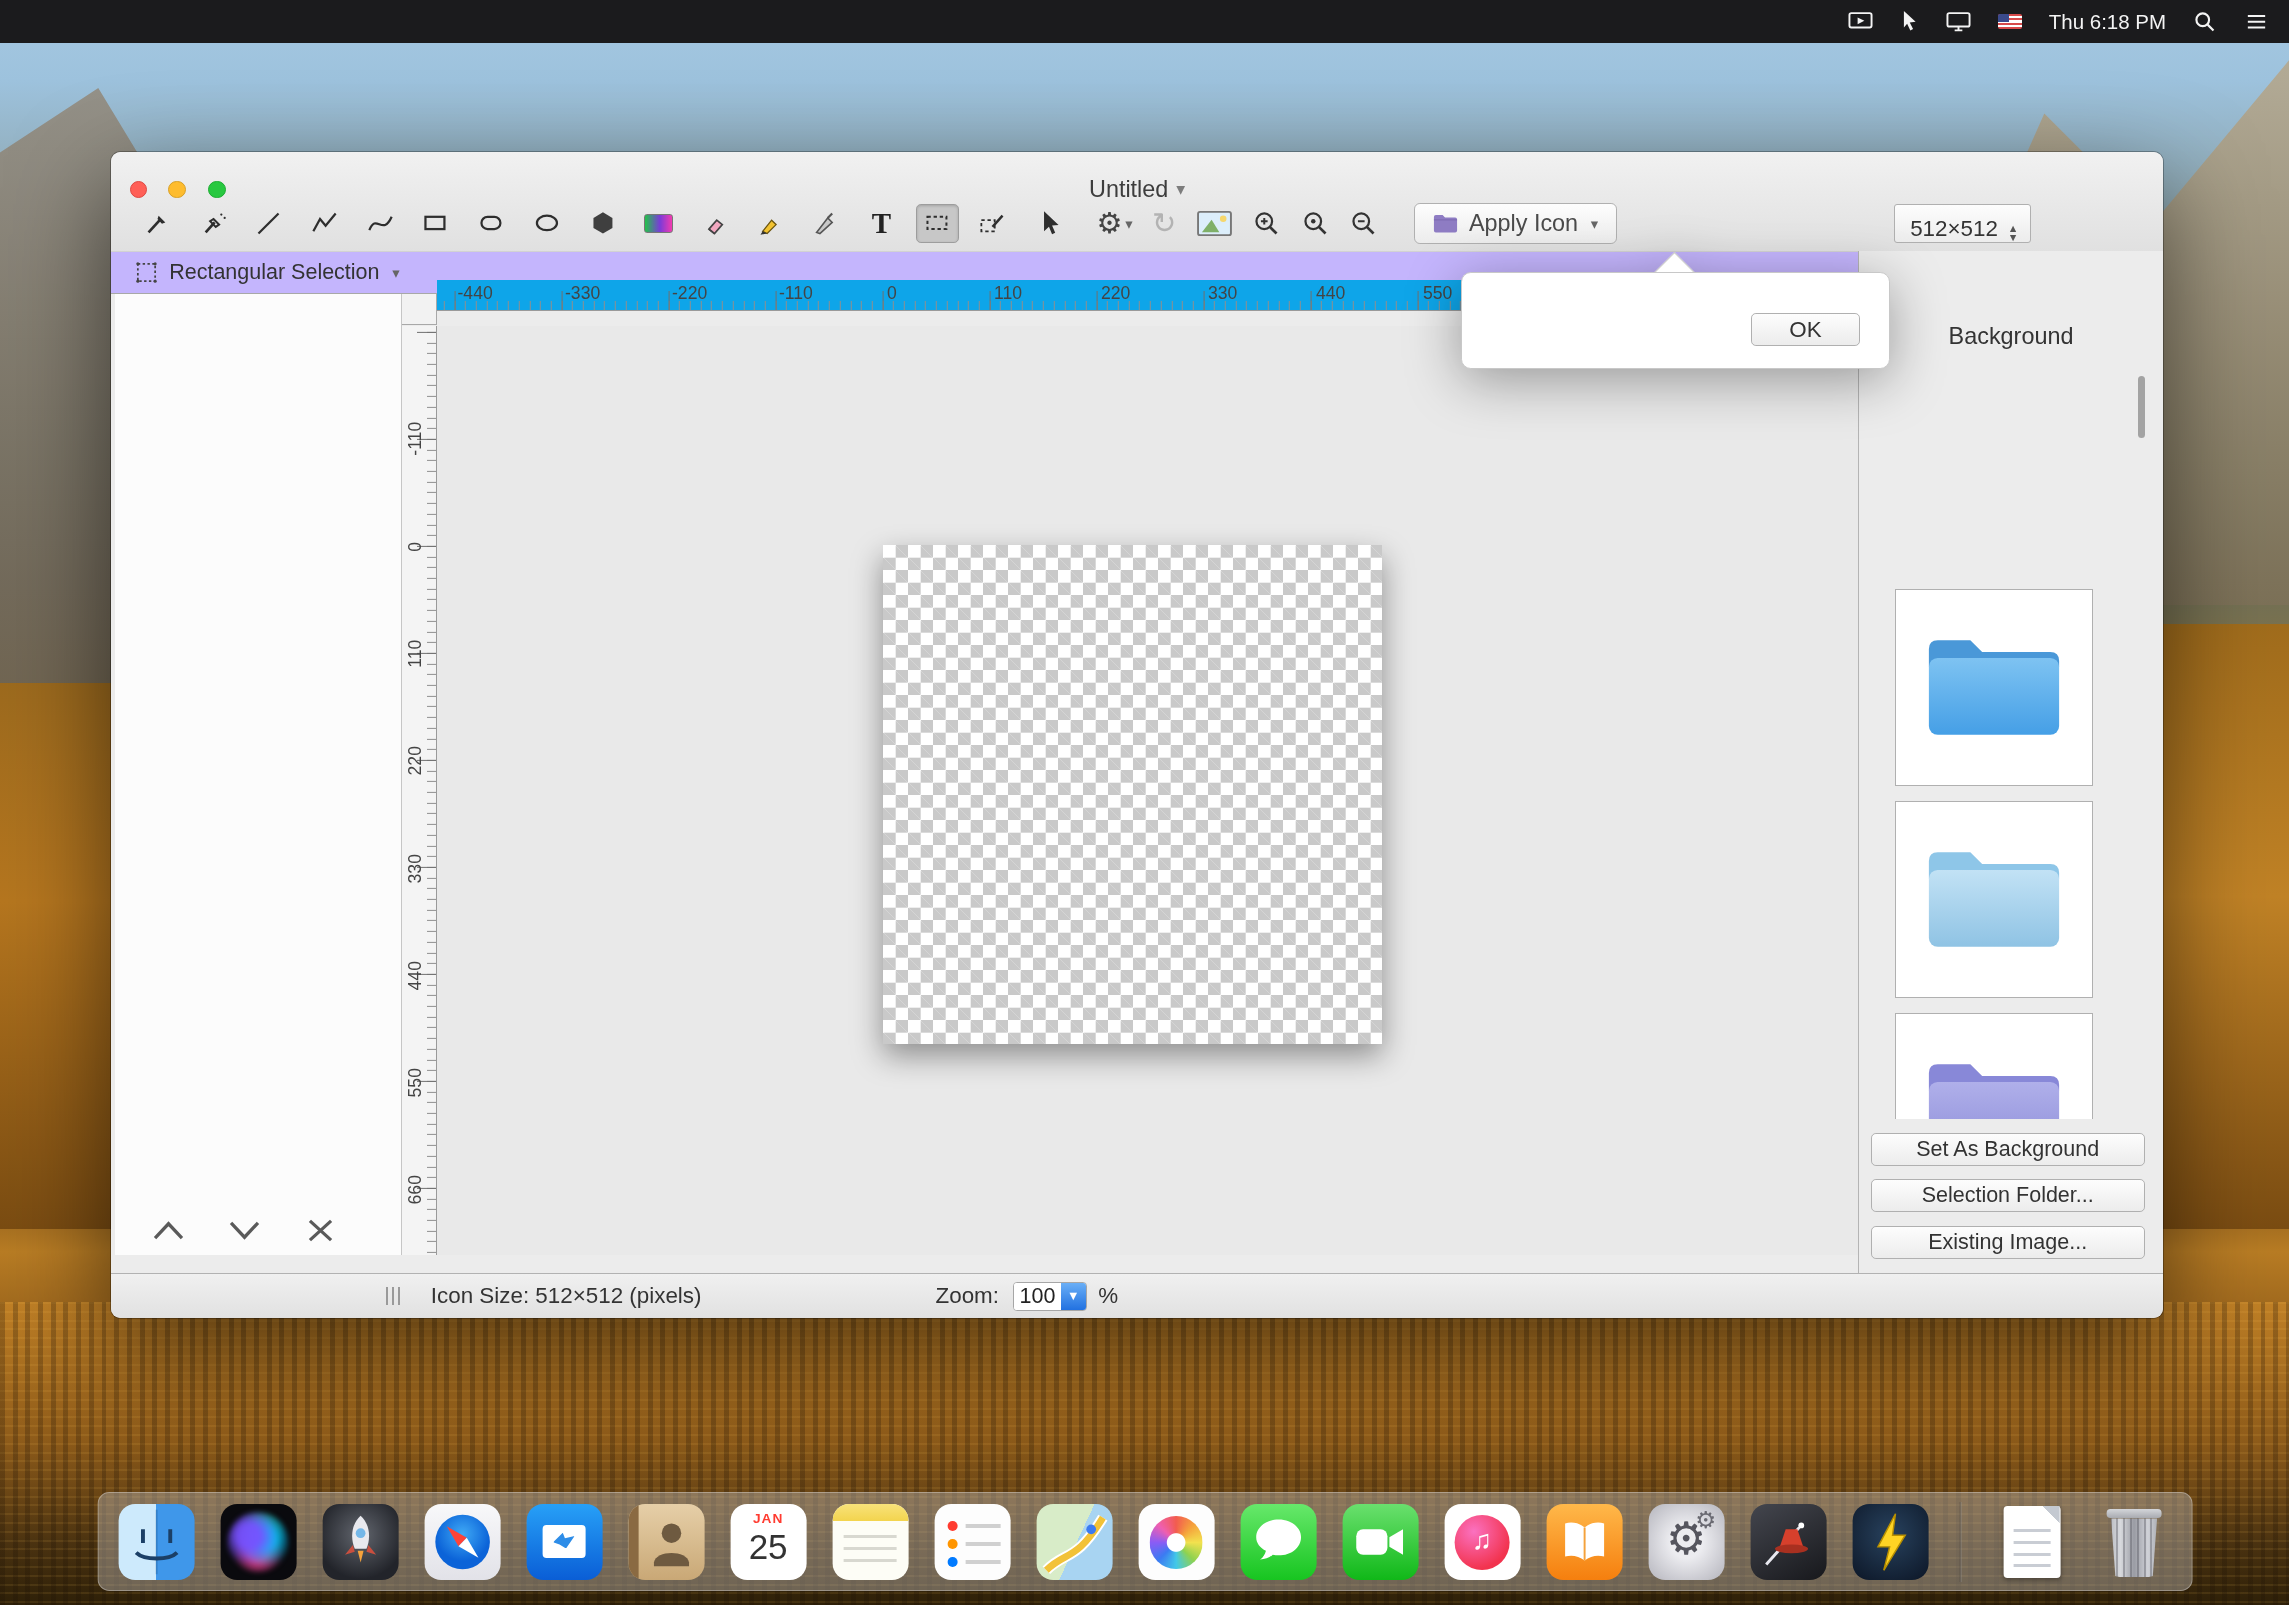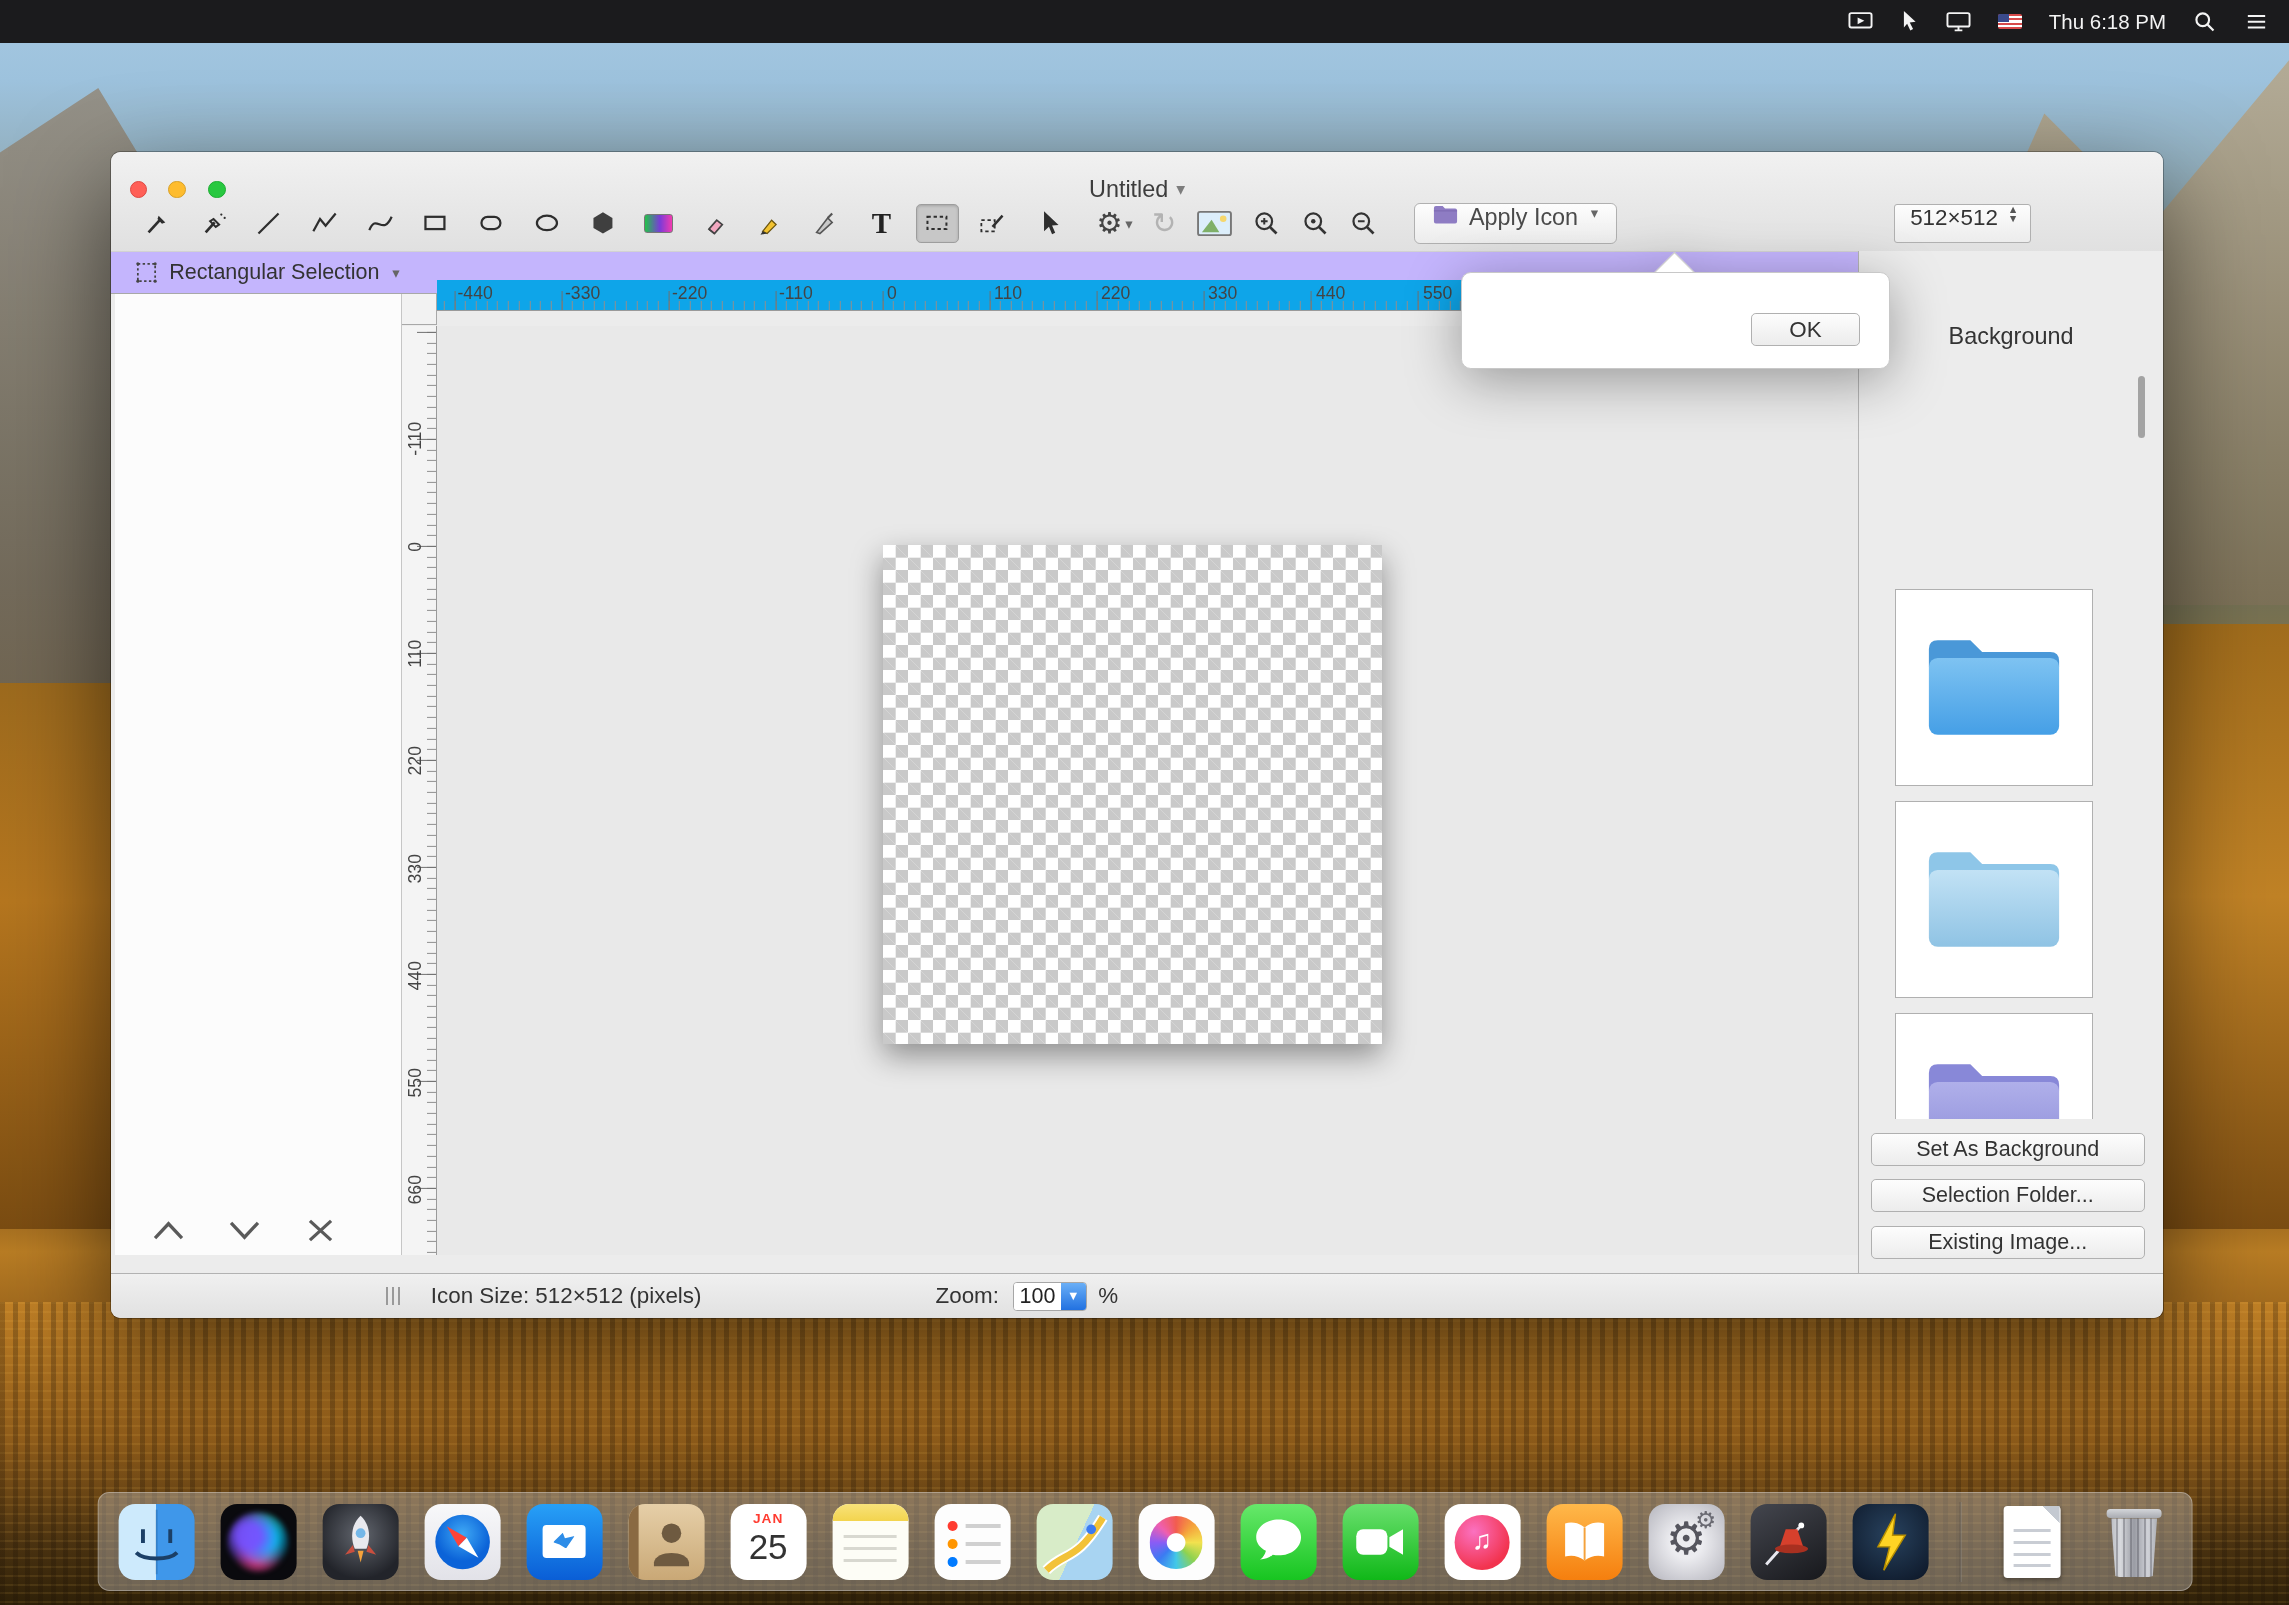--- a/index.html
+++ b/index.html
@@ -41,22 +41,22 @@
 
 #toolbar{position:absolute;left:0;top:43px;width:100%;height:57px;display:flex;align-items:center;padding:0 25px}
 .tool{width:43px;height:39px;display:flex;align-items:center;justify-content:center;margin-right:12.7px;border-radius:4.9px}
 .tool svg{width:29px;height:29px}
 .tool.selected{background:#c7c7c7;border:1px solid #9d9d9d;box-shadow:inset 0 1px 2.9px rgba(0,0,0,.18)}
 .tool-sep{width:13.7px}
 .tbtn{display:flex;align-items:center;justify-content:center;margin-right:19.5px;color:#444}
 .glyph30{font-size:29px;line-height:29px}
 .disabled{color:#b3b3b3}
 .chev-sm{font-size:14.6px;color:#666;margin-left:2.9px}
-#apply-btn{display:flex;gap:9.8px;height:41px;padding:0 17.6px;background:linear-gradient(#fdfdfd,#ececec);border:1px solid #b0b0b0;border-radius:5.9px;color:#4a4a4a;font-size:23.4px;margin-left:15.6px}
-#size-ctl{margin-left:auto;margin-right:107px;display:flex;align-items:flex-start;gap:9.8px;height:39px;padding:0 11.7px 0 15.6px;background:linear-gradient(#fdfdfd,#ececec);border:1px solid #b0b0b0;border-radius:3px;color:#333;font-size:22.4px}
+#apply-btn{display:flex;align-items:center;gap:9.8px;height:41px;padding:0 17.6px;background:linear-gradient(#fdfdfd,#ececec);border:1px solid #b0b0b0;border-radius:5.9px;color:#4a4a4a;font-size:23.4px;margin-left:15.6px}
+#size-ctl{margin-left:auto;margin-right:107px;display:flex;align-items:flex-end;gap:9.8px;height:39px;padding:0 11.7px 0 15.6px;background:linear-gradient(#fdfdfd,#ececec);border:1px solid #b0b0b0;border-radius:3px;color:#333;font-size:22.4px}
 .stepper{display:flex;flex-direction:column;line-height:8.8px;font-size:10.7px;color:#555}
 .gradient-swatch{width:29px;height:19.5px;border:1px solid #777;border-radius:2.9px;background:linear-gradient(90deg,#23c24a,#7a3bd8 55%,#f23bb0)}
 
 #selbar{position:absolute;left:0;top:99px;width:1747px;height:43px;background:#c4b5fd;border-top:1px solid #d2d2d2;border-bottom:1px solid #a8a8a8;display:flex;align-items:center;gap:9.8px;padding:0 23.4px;color:#333;font-size:21.5px}
 
 
 #sidebar{position:absolute;left:3.9px;top:142px;width:287px;height:961px;background:#fcfcfc;border-right:1px solid #c6c6c6}
 #layer-controls{position:absolute;left:35px;bottom:7.8px;display:flex;gap:39px;align-items:center}
 #layer-controls svg{width:37px;height:25px}
 

